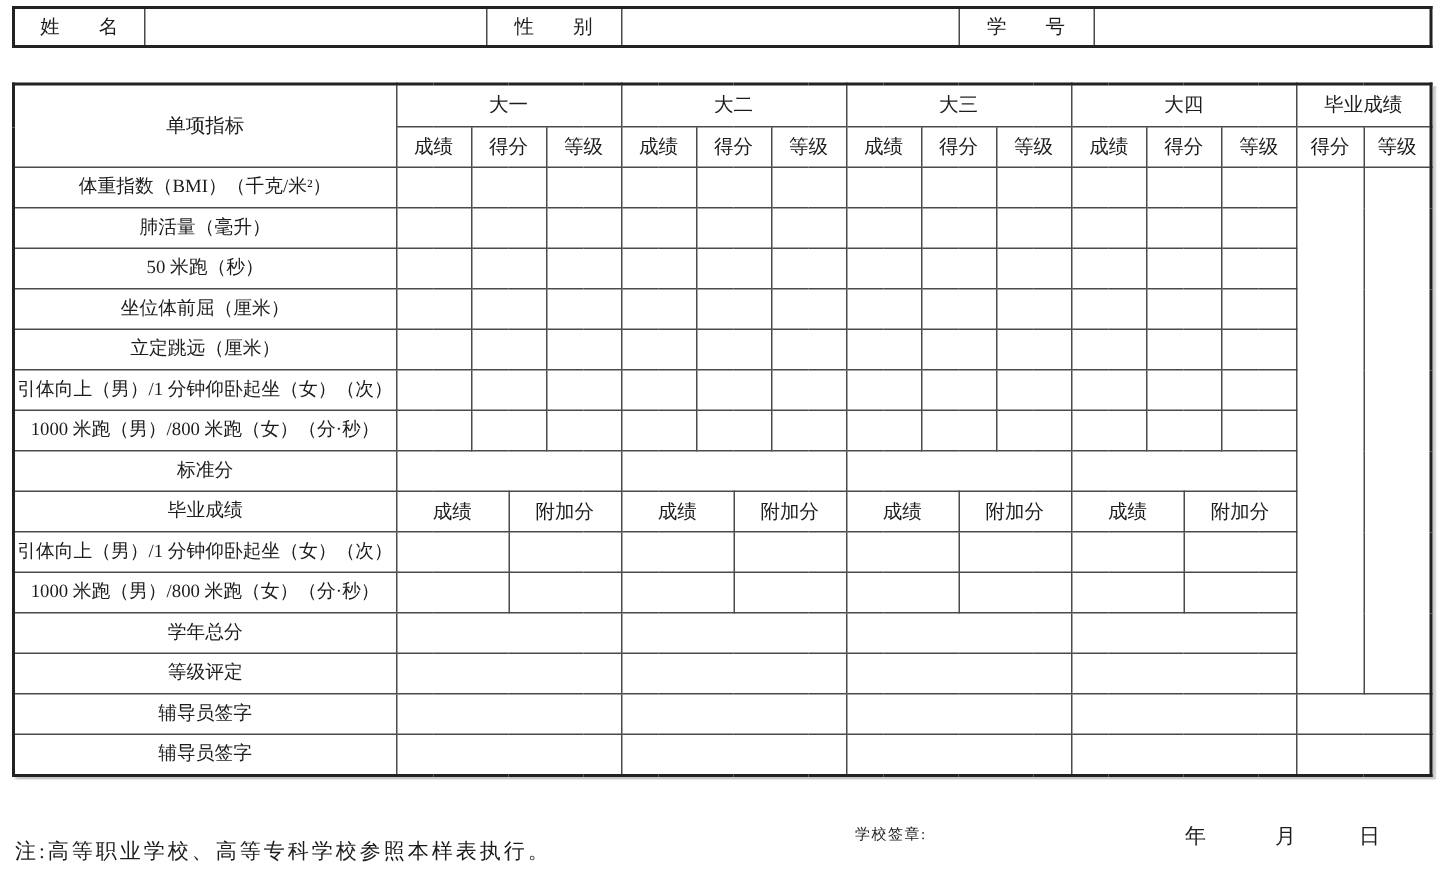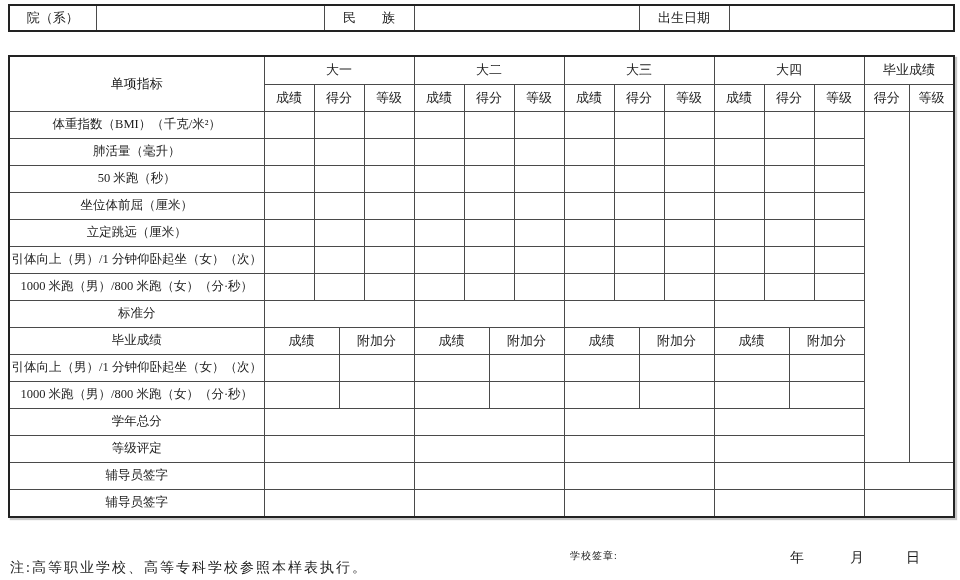--- a/index.html
+++ b/index.html
@@ -35,26 +35,26 @@
   <table id="info-table">
     <colgroup>
       <col style="width:87px">
         <col style="width:228px">
       <col style="width:90px">
         <col style="width:225px">
       <col style="width:90px">
         <col style="width:225px">
     </colgroup>
     <tbody>
-    <tr>
-      <td>院（系）</td>
+        <tr>
+      <td>姓　　名</td>
       <td></td>
-      <td>民　　族</td>
+      <td>性　　别</td>
       <td></td>
-      <td>出生日期</td>
+      <td>学　　号</td>
       <td></td>
     </tr>
   </tbody>
     </table>
 
   <table id="main-table">
     <colgroup>
       <col style="width:255px">
       <col style="width:25px">
         <col style="width:25px">

